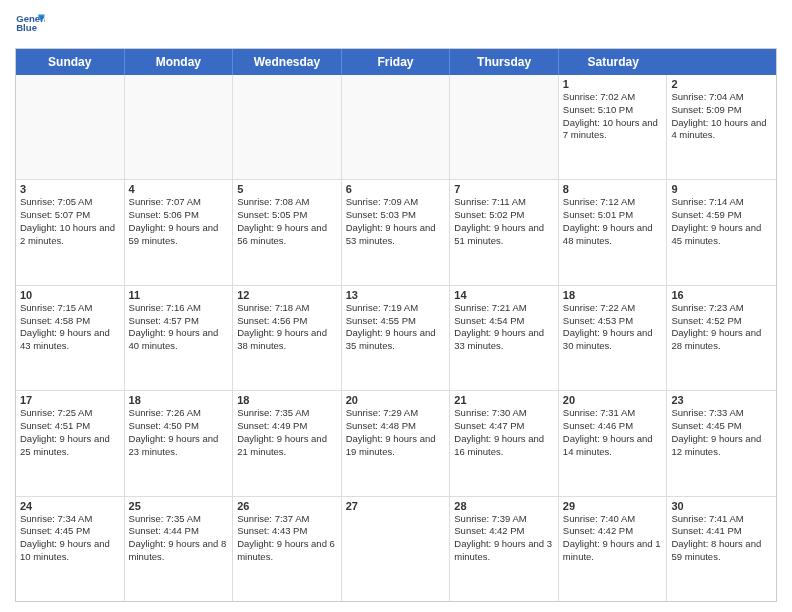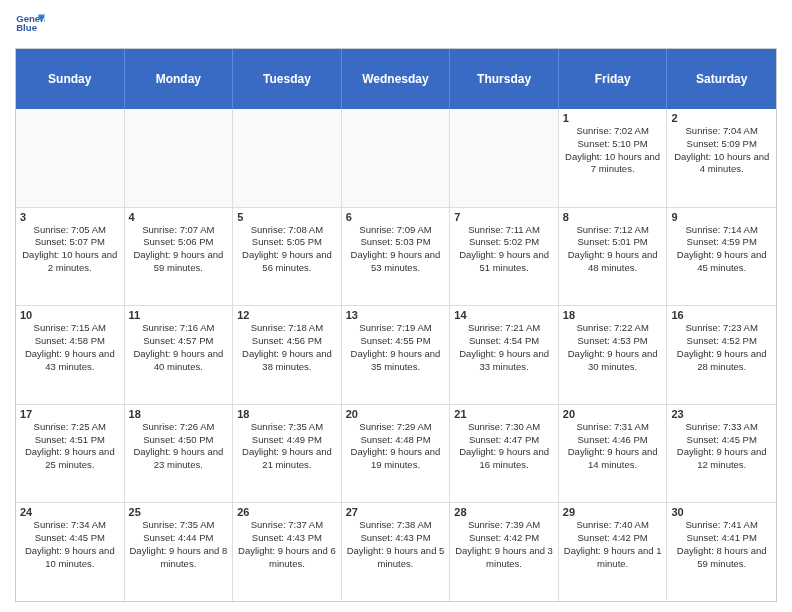--- a/index.html
+++ b/index.html
@@ -52,21 +52,21 @@
     }
     .cal-header {
       display: grid;
       grid-template-columns: repeat(7, 1fr);
       background: #3a6bc4;
     }
     .cal-header-cell {
       color: #fff;
       font-size: 12px;
       font-weight: bold;
-      padding: 23px 4px;
+      padding: 6px 4px;
       text-align: center;
       border-right: 1px solid #5a8be0;
     }
     .cal-header-cell:last-child {
       border-right: none;
     }
     .cal-body {
       flex: 1;
       display: flex;
       flex-direction: column;
@@ -98,21 +98,20 @@
     .day-num {
       font-weight: bold;
       font-size: 11px;
       margin-bottom: 1px;
       display: block;
     }
     .cell-info {
       font-size: 9.5px;
       line-height: 1.35;
       color: #333;
-      text-align: center;
     }
   </style>
 </head>
 <body>
 
 <div class="page">
   <div class="header">
     <div class="logo">
       <svg class="logo-icon" viewBox="0 0 50 45" xmlns="http://www.w3.org/2000/svg">
         <text x="2" y="18" font-size="16" font-weight="bold" fill="#2c5aa0">General</text>
@@ -124,24 +123,23 @@
     <div class="title-block">
       <div class="month-title"></div>
       <div class="subtitle"></div>
     </div>
   </div>
 
   <div class="calendar">
     <div class="cal-header">
     <div class="cal-header-cell">Sunday</div>
         <div class="cal-header-cell">Monday</div>
-        <div class="cal-header-cell">Tuesday</div>
         <div class="cal-header-cell">Wednesday</div>
+        <div class="cal-header-cell">Friday</div>
         <div class="cal-header-cell">Thursday</div>
-        <div class="cal-header-cell">Friday</div>
         <div class="cal-header-cell">Saturday</div>
       </div>
     <div class="cal-body">
     <div class="cal-row">
           <div class="cal-cell empty"></div>
           <div class="cal-cell empty"></div>
           <div class="cal-cell empty"></div>
           <div class="cal-cell empty"></div>
           <div class="cal-cell empty"></div>
           <div class="cal-cell">
@@ -329,24 +327,20 @@
           </div>
           <div class="cal-cell">
             <span class="day-num">26</span>
             <div class="cell-info">Sunrise: 7:37 AM
 Sunset: 4:43 PM
 Daylight: 9 hours
 and 6 minutes.</div>
           </div>
           <div class="cal-cell">
             <span class="day-num">27</span>
-            <div class="cell-info">Sunrise: 7:38 AM
-Sunset: 4:43 PM
-Daylight: 9 hours
-and 5 minutes.</div>
           </div>
           <div class="cal-cell">
             <span class="day-num">28</span>
             <div class="cell-info">Sunrise: 7:39 AM
 Sunset: 4:42 PM
 Daylight: 9 hours
 and 3 minutes.</div>
           </div>
           <div class="cal-cell">
             <span class="day-num">29</span>

